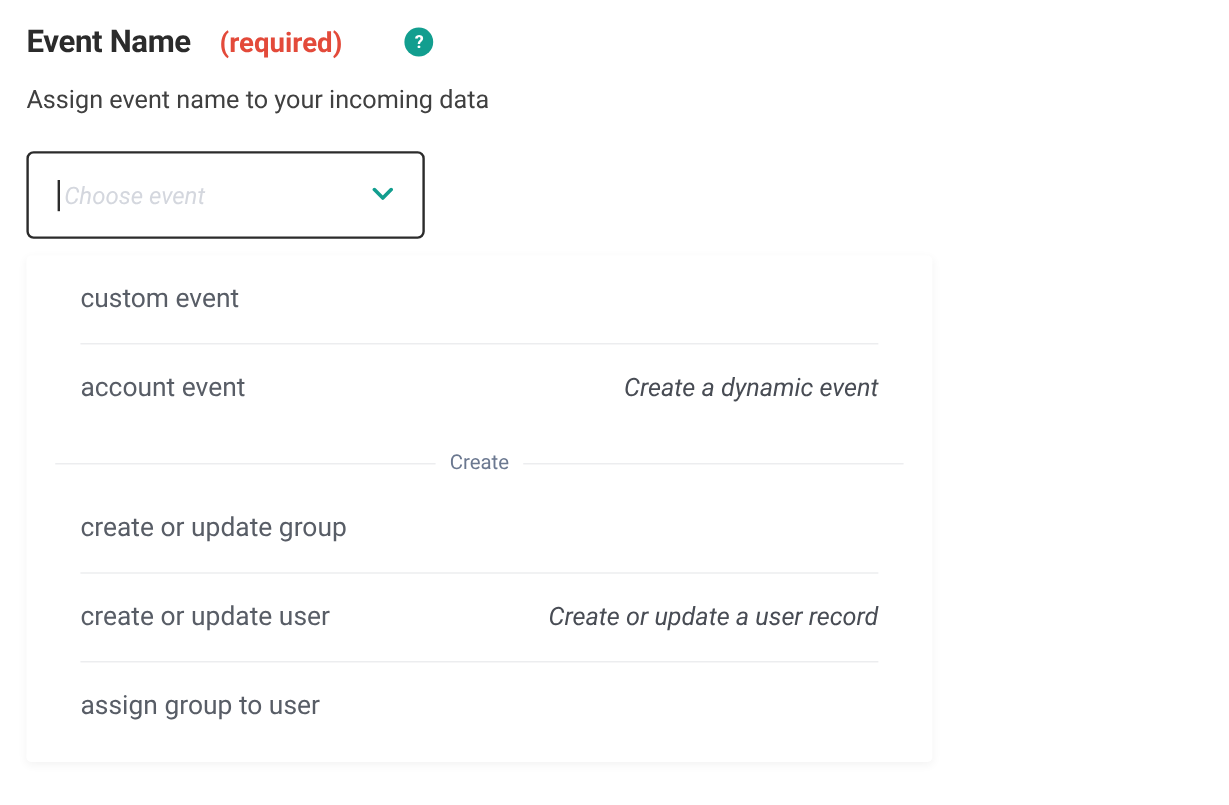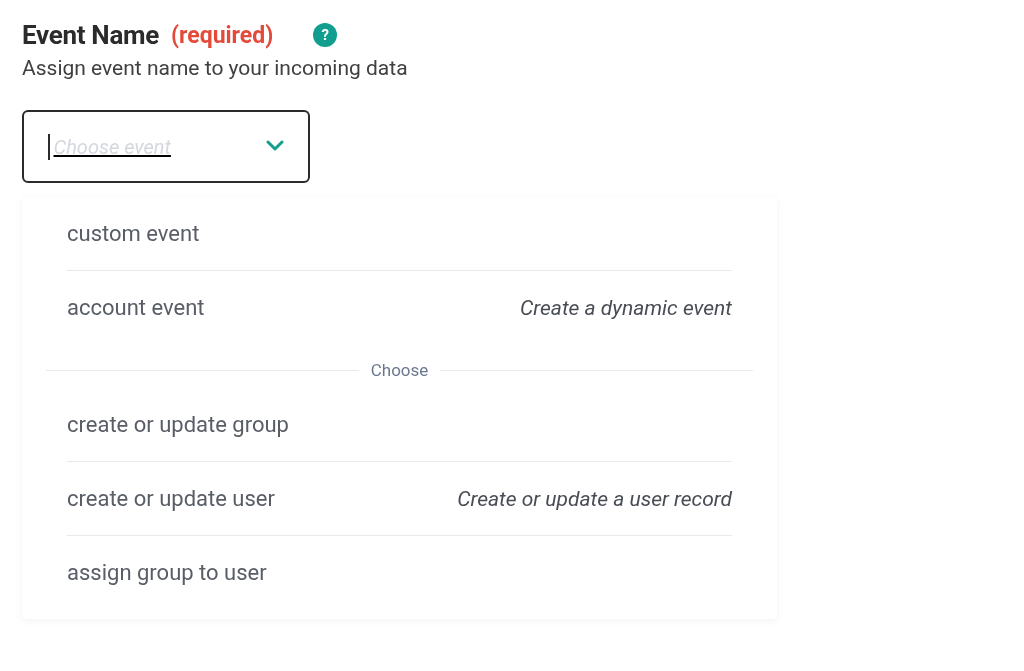--- a/index.html
+++ b/index.html
@@ -9,22 +9,22 @@
     }
     body {
       font-family: -apple-system, BlinkMacSystemFont, "Segoe UI", Roboto, Helvetica, Arial, sans-serif;
       background: #ffffff;
       padding: 20px 22px;
       width: 1024px;
     }
     .header-row {
       display: flex;
       align-items: center;
-      gap: 10px;
-      margin-bottom: 6px;
+      gap: 22px;
+      margin-bottom: 22px;
     }
     .title {
       font-size: 26px;
       font-weight: 700;
       color: #2b2b2b;
       letter-spacing: -0.3px;
     }
     .required {
       font-size: 23px;
       font-weight: 700;
@@ -44,31 +44,30 @@
       font-size: 15px;
       margin-left: 30px;
       cursor: pointer;
     }
     .subtitle {
       font-size: 21px;
       color: #404040;
       margin-bottom: 30px;
     }
     .select-box {
-      width: 288px;
+      width: 332px;
       height: 73px;
       border: 2px solid #2b2b2b;
       border-radius: 6px;
       display: flex;
       align-items: center;
       justify-content: space-between;
       padding: 0 24px;
       cursor: pointer;
       margin-bottom: 14px;
-      text-decoration: underline;
     }
     .select-content {
       display: flex;
       align-items: center;
       gap: 4px;
     }
     .cursor-bar {
       width: 1.5px;
       height: 26px;
       background: #2b2b2b;
@@ -156,21 +155,21 @@
   </div>
   <div class="option-border"></div>
 
   <div class="option">
     <span class="option-label">account event</span>
     <span class="option-desc">Create a dynamic event</span>
   </div>
 
   <div class="divider-row">
     <div class="divider-line"></div>
-    <span class="divider-label">Choose</span>
+    <span class="divider-label">Create</span>
     <div class="divider-line"></div>
   </div>
 
   <div class="option">
     <span class="option-label">create or update group</span>
   </div>
   <div class="option-border"></div>
 
   <div class="option">
     <span class="option-label">create or update user</span>

